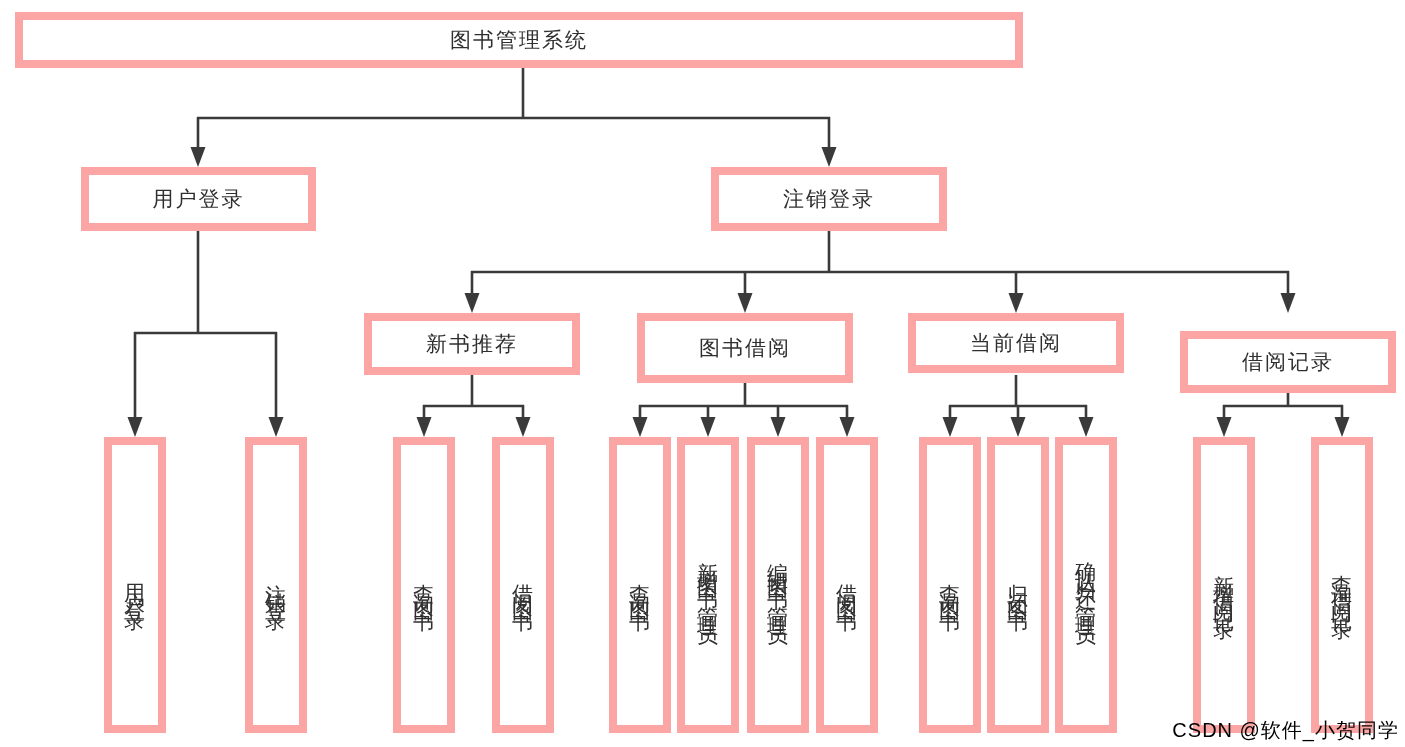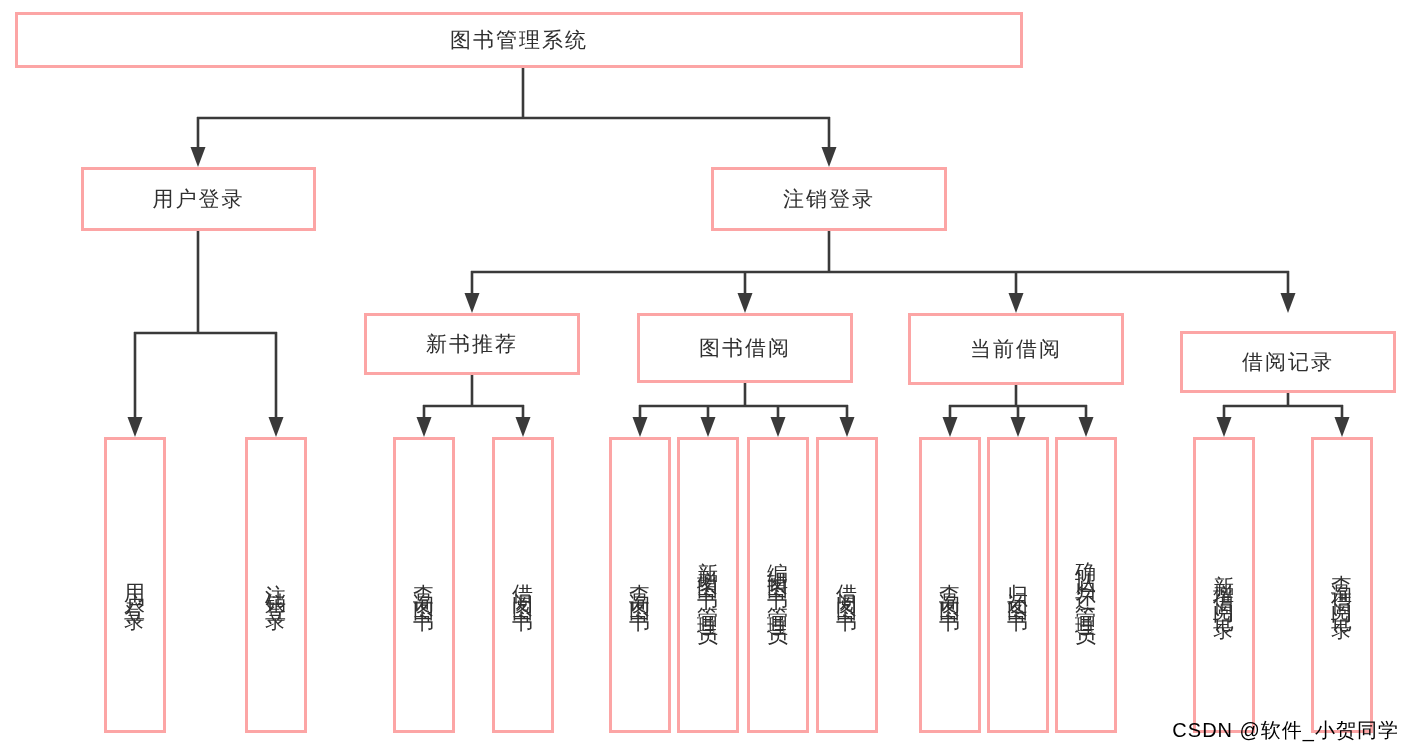--- a/index.html
+++ b/index.html
@@ -7,21 +7,21 @@
     position:relative;
     width:1405px; height:747px;
     background:#ffffff;
     font-family:"Liberation Sans", sans-serif;
     overflow:hidden;
   }
   .connectors { position:absolute; left:0; top:0; z-index:1; }
   .box {
     position:absolute;
     box-sizing:border-box;
-    border:3px solid #fca5a5;
+    border:8px solid #fca5a5;
     background:#ffffff;
     display:flex;
     align-items:center;
     justify-content:center;
     color:#2f2f2f;
     z-index:2;
     text-align:center;
   }
   .h-label { font-size:21px; letter-spacing:2px; white-space:nowrap; }
   .v-label {
@@ -98,21 +98,21 @@
   <div class="box" style="left:711px; top:167px; width:236px; height:64px;">
     <span class="h-label">注销登录</span>
   </div>
 
   <div class="box" style="left:364px; top:313px; width:216px; height:62px;">
     <span class="h-label">新书推荐</span>
   </div>
   <div class="box" style="left:637px; top:313px; width:216px; height:70px;">
     <span class="h-label">图书借阅</span>
   </div>
-  <div class="box" style="left:908px; top:313px; width:216px; height:72px;">
+  <div class="box" style="left:908px; top:313px; width:216px; height:60px;">
     <span class="h-label">当前借阅</span>
   </div>
   <div class="box" style="left:1180px; top:331px; width:216px; height:62px;">
     <span class="h-label">借阅记录</span>
   </div>
 
   <div class="box" style="left:104px; top:437px; width:62px; height:296px;">
     <span class="v-label">用户登录</span>
   </div>
   <div class="box" style="left:245px; top:437px; width:62px; height:296px;">

